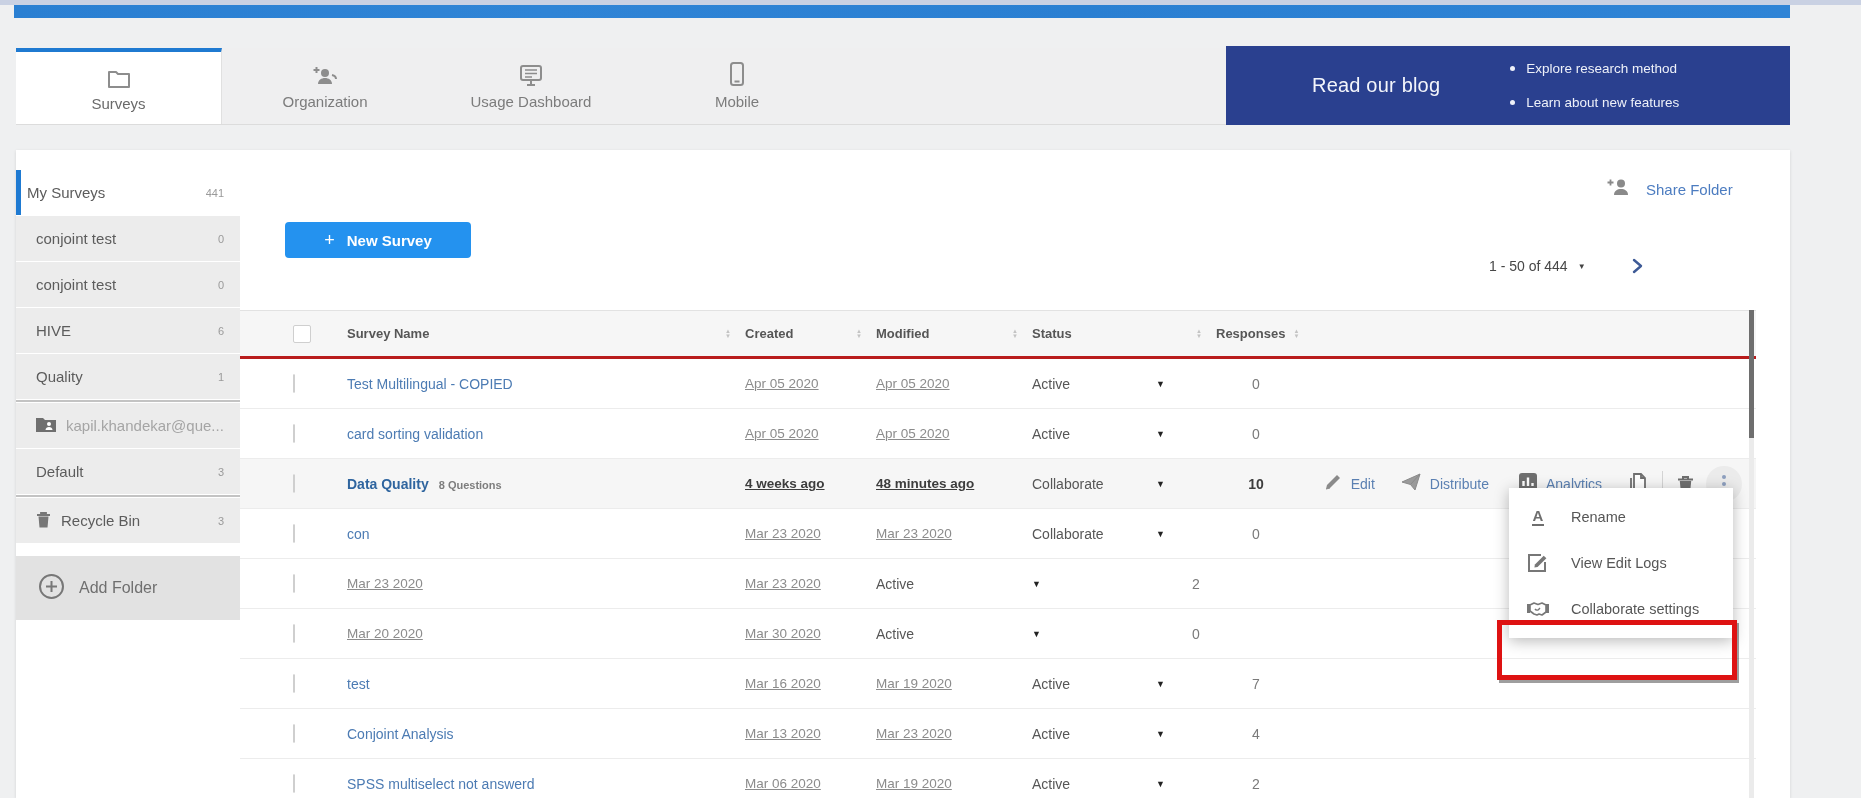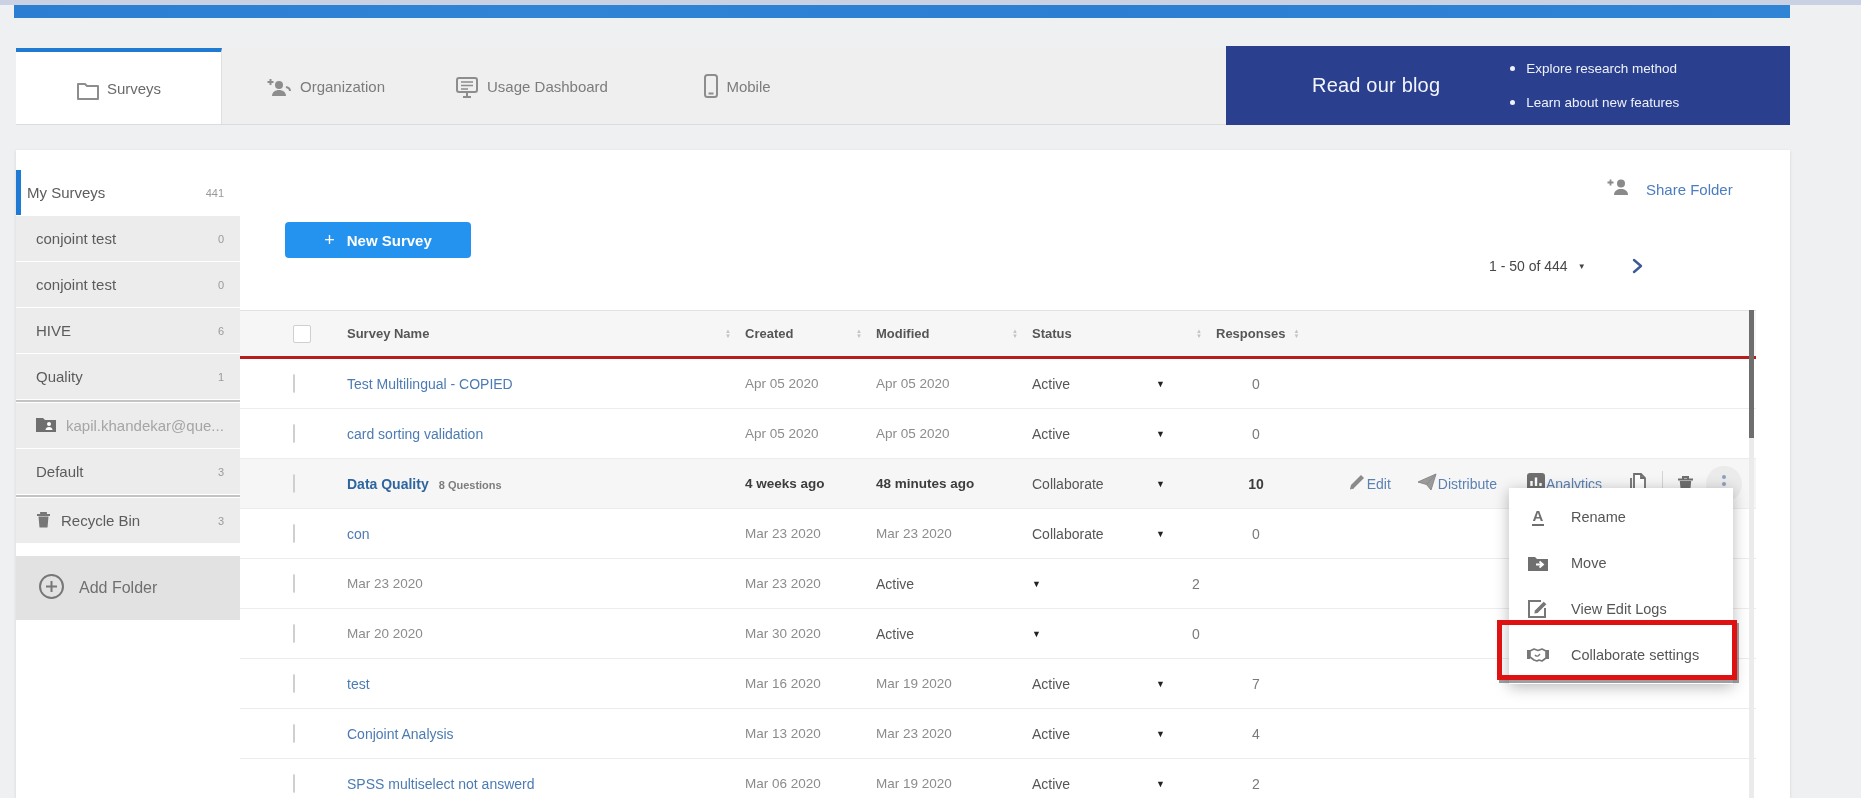--- a/index.html
+++ b/index.html
@@ -10,21 +10,21 @@
     font-family:"Liberation Sans", sans-serif;
     color:#555;
   }
   
   .top-strip { position:absolute; left:0; top:0; width:1861px; height:5px; background:#c9d1e3; }
   .top-bar   { position:absolute; left:14px; top:5px; width:1776px; height:13px;
                background:linear-gradient(90deg,#2a7fd2 0%,#2f84d6 30%,#2a7fd2 60%,#2f84d6 100%); }
   
   .tabbar { position:absolute; left:16px; top:48px; width:1774px; height:77px;
             background:#efeff0; border-bottom:1px solid #dcdcdc; display:flex; }
-  .tab { width:206px; height:100%; display:flex; flex-direction:row; align-items:center;
+  .tab { width:206px; height:100%; display:flex; flex-direction:column; align-items:center;
          justify-content:center; gap:7px; color:#7c7c7c; font-size:15px; cursor:pointer; }
   .tab.active { background:#ffffff; border-top:4px solid #1f7ad1; border-right:1px solid #e0e0e0; color:#6a6a6a; }
   .tab .ticon { height:24px; display:flex; align-items:flex-end; }
   .banner { position:absolute; left:1226px; top:46px; width:564px; height:79px;
             background:#2a408f; display:flex; align-items:center; }
   .banner-title { margin-left:86px; font-size:20px; color:#f3f5fb; letter-spacing:.2px; }
   .banner-list { margin-left:70px; display:flex; flex-direction:column; gap:19px; }
   .banner-li { display:flex; align-items:center; gap:11px; color:#eef1f9; font-size:13.5px; }
   .banner-li .dot { width:5px; height:5px; border-radius:50%; background:#eef1f9; flex:none; }
   
@@ -59,30 +59,30 @@
   .thead { height:49px; background:#f6f6f6; border-top:1px solid #e2e2e2; border-bottom:3px solid #b91c1c;
            font-weight:bold; font-size:13px; color:#565656; }
   .hcell { display:flex; align-items:center; }
   .hcell .sort { margin-left:auto; margin-right:14px; display:flex; flex-direction:column; line-height:5px;
                  font-size:6px; color:#c3c3c3; }
   .hcell.resp .sort { margin-left:8px; margin-right:0; }
   .cbx { width:18px; height:18px; border:1px solid #cfcfcf; border-radius:2px; background:#fff; cursor:pointer; }
   .sname { color:#4c7bb3; font-size:14px; cursor:pointer; display:flex; align-items:baseline; gap:10px;
            white-space:nowrap; overflow:hidden; }
   .sname .badge { font-size:11px; font-weight:bold; color:#7d7d7d; }
-  .dcell { color:#8c8c8c; font-size:13.5px; }
+  .dcell { color:#8c8c8c; font-size:13.5px;text-decoration:underline; }
   .scell { color:#565656; font-size:14px; }
   .caret-cell { font-size:9px; color:#222; cursor:pointer; }
   .rcell { color:#7a7a7a; font-size:14px; text-align:center; width:80px; }
   .trow.hot { background:#f6f6f6; }
   .trow.hot .sname { font-weight:bold; color:#2f659f; }
   .trow.hot .dcell, .trow.hot .rcell { font-weight:bold; color:#3d3d3d; }
   
   .actions { position:absolute; right:14px; top:0; height:50px; display:flex; align-items:center; }
-  .act { display:flex; align-items:center; gap:1px; cursor:pointer; }
+  .act { display:flex; align-items:center; gap:9px; cursor:pointer; }
   .act .alabel { color:#5b80b2; font-size:14px; }
   .asep { width:1px; height:26px; background:#d4d4d4; margin:0 14px; }
   .icon-btn { cursor:pointer; display:flex; align-items:center; }
   .more-btn { width:36px; height:36px; border-radius:50%; background:#ebebeb; display:flex;
               flex-direction:column; align-items:center; justify-content:center; gap:3px; cursor:pointer; margin-left:12px; }
   .more-btn i { width:4px; height:4px; border-radius:50%; background:#8d9fbe; }
   
   .vtrack { position:absolute; left:1733px; top:160px; width:5px; height:488px; background:#ebebeb; }
   .vthumb { position:absolute; left:0; top:0; width:5px; height:128px; background:#6e6e6e; cursor:pointer; }
   
@@ -463,29 +463,20 @@
 
   <div class="menu">
     <div class="mitem">
       <span class="mic">
           <span class="rename-glyph">A</span>
         </span>
       <span>Rename</span>
     </div>
     <div class="mitem">
       <span class="mic">
-        <svg width="22" height="17" viewBox="0 0 22 17">
-            <path d="M1 2h7l2 2h11v12H1z" fill="#6f6f6f"></path>
-            <path d="M9 9.5h6M12.5 6.5l3.5 3-3.5 3" fill="none" stroke="#fff" stroke-width="1.8"></path>
-          </svg>
-      </span>
-      <span>Move</span>
-    </div>
-    <div class="mitem">
-      <span class="mic">
         <svg width="22" height="20" viewBox="0 0 22 20">
             <path d="M14 2H2v16h16v-9" fill="none" stroke="#777" stroke-width="2"></path>
             <path d="M8 12l10-10 3 3-10 10-3.6.6z" fill="#777" transform="scale(0.88) translate(1,1)"></path>
           </svg>
       </span>
       <span>View Edit Logs</span>
     </div>
     <div class="mitem">
       <span class="mic">
         <svg width="24" height="16" viewBox="0 0 24 16">

